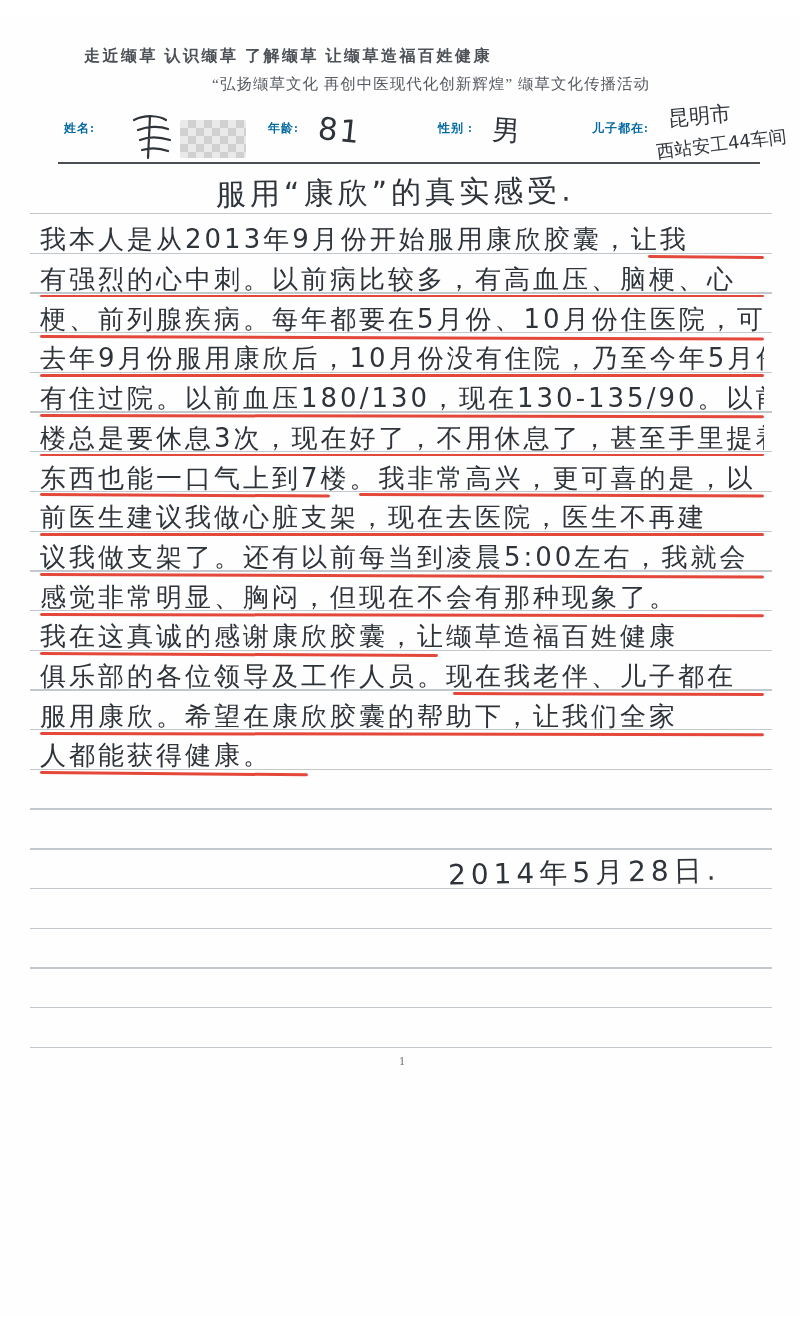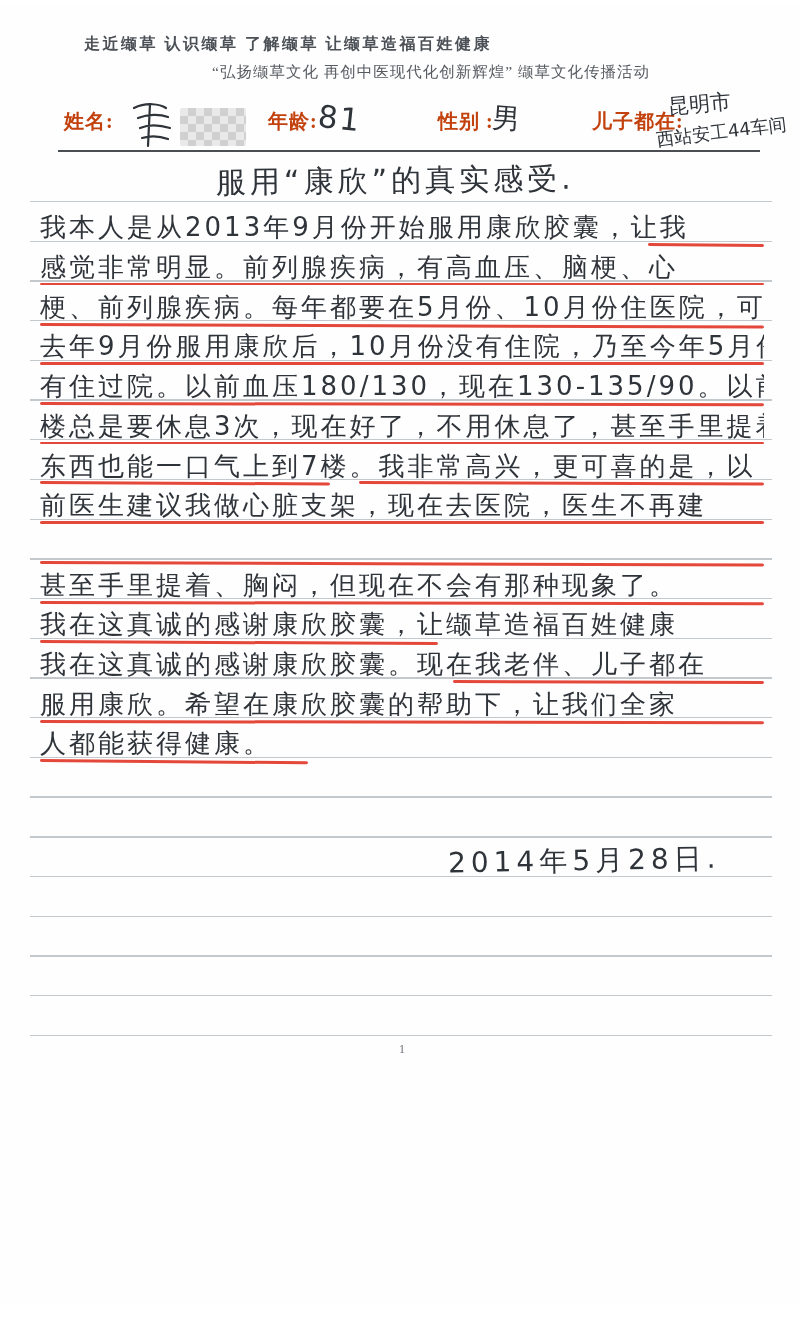--- a/index.html
+++ b/index.html
@@ -1,32 +1,32 @@
 <!DOCTYPE html>
 <html><head>
 <meta charset="utf-8">
 <style>
   html,body{margin:0;padding:0;background:#ffffff;}
   .page{
-    position:relative;width:800px;height:1299px;margin:4px auto;
+    position:relative;width:800px;height:1299px;margin:16px auto;
     background:#fefefe;overflow:hidden;
     font-family:"Liberation Serif", serif;
   }
   
   .slogan1{
     position:absolute;left:84px;top:30px;font-size:16px;font-weight:700;
     letter-spacing:2.5px;color:#4c5157;white-space:nowrap;
   }
   .slogan2{
     position:absolute;left:212px;top:58px;font-size:15.5px;font-weight:400;
     letter-spacing:1px;color:#565b61;white-space:nowrap;
   }
   
   .form-label{
-    position:absolute;top:104px;font-size:20px;font-weight:700;color:#c2410c;
+    position:absolute;top:104px;font-size:12px;font-weight:700;color:#0369a1;
     letter-spacing:1px;white-space:nowrap;
   }
   .hand{
     font-family:"DejaVu Sans", sans-serif;color:#2f343a;white-space:nowrap;
   }
   .form-underline{
     position:absolute;left:58px;top:146px;width:702px;height:2px;background:#4b4f53;
   }
   .mosaic{
     position:absolute;left:180px;top:104px;width:66px;height:38px;border-radius:2px;
@@ -98,30 +98,31 @@
   <div class="region1 hand">昆明市</div>
   <div class="region2 hand">西站安工44车间</div>
 
   <div class="form-underline"></div>
 
   <div class="ruled"></div>
 
   <div class="title hand">服用“康欣”的真实感受.</div>
 
   <div class="bodyline hand" style="top: 198px;">我本人是从2013年9月份开始服用康欣胶囊，让我</div>
-  <div class="bodyline hand" style="top: 237.7px;">感觉非常明显。前列腺疾病，有高血压、脑梗、心</div>
+  <div class="bodyline hand" style="top: 237.7px;">有强烈的心中刺。以前病比较多，有高血压、脑梗、心</div>
   <div class="bodyline hand" style="top: 277.4px;">梗、前列腺疾病。每年都要在5月份、10月份住医院，可是从</div>
   <div class="bodyline hand" style="top: 317.1px;">去年9月份服用康欣后，10月份没有住院，乃至今年5月份也没</div>
   <div class="bodyline hand" style="top: 356.8px;">有住过院。以前血压180/130，现在130-135/90。以前每次上</div>
   <div class="bodyline hand" style="top: 396.5px;">楼总是要休息3次，现在好了，不用休息了，甚至手里提着</div>
   <div class="bodyline hand" style="top: 436.2px;">东西也能一口气上到7楼。我非常高兴，更可喜的是，以</div>
   <div class="bodyline hand" style="top: 475.9px;">前医生建议我做心脏支架，现在去医院，医生不再建</div>
-  <div class="bodyline hand" style="top: 555.3px;">甚至手里提着、胸闷，但现在不会有那种现象了。</div>
+  <div class="bodyline hand" style="top: 515.6px;">议我做支架了。还有以前每当到凌晨5:00左右，我就会</div>
+  <div class="bodyline hand" style="top: 555.3px;">感觉非常明显、胸闷，但现在不会有那种现象了。</div>
   <div class="bodyline hand" style="top: 595px;">我在这真诚的感谢康欣胶囊，让缬草造福百姓健康</div>
-  <div class="bodyline hand" style="top: 634.7px;">我在这真诚的感谢康欣胶囊。现在我老伴、儿子都在</div>
+  <div class="bodyline hand" style="top: 634.7px;">俱乐部的各位领导及工作人员。现在我老伴、儿子都在</div>
   <div class="bodyline hand" style="top: 674.4px; text-align: center;">服用康欣。希望在康欣胶囊的帮助下，让我们全家</div>
   <div class="bodyline hand" style="top: 714.1px;">人都能获得健康。</div>
 
   <div>
       <div class="redline" style="top: 239.2px; left: 648.16px; width: 115.84px; transform: rotate(0.5deg); background: rgb(226, 56, 42);"></div>
       <div class="redline" style="top: 278.9px; left: 40px; width: 724px; transform: rotate(0deg); background: rgb(226, 56, 42);"></div>
       <div class="redline" style="top: 318.6px; left: 40px; width: 724px; transform: rotate(0.2deg); background: rgb(226, 56, 42);"></div>
       <div class="redline" style="top: 358.3px; left: 40px; width: 724px; transform: rotate(0deg); background: rgb(226, 56, 42);"></div>
       <div class="redline" style="top: 398px; left: 40px; width: 724px; transform: rotate(0.1deg); background: rgb(226, 56, 42);"></div>
       <div class="redline" style="top: 437.7px; left: 40px; width: 724px; transform: rotate(0deg); background: rgb(226, 56, 42);"></div>

